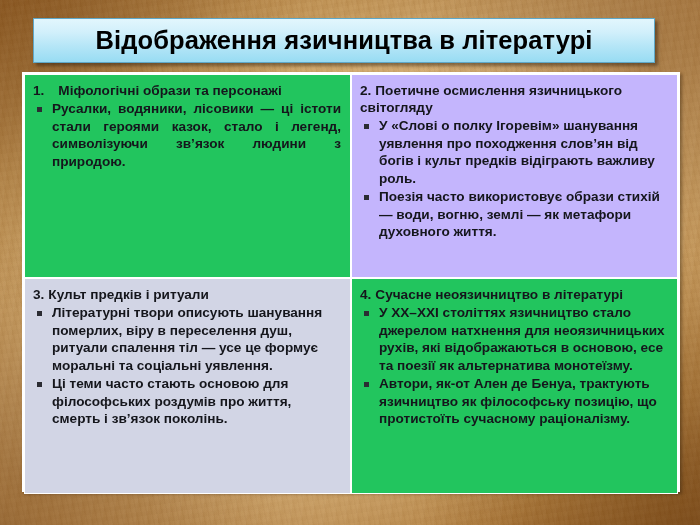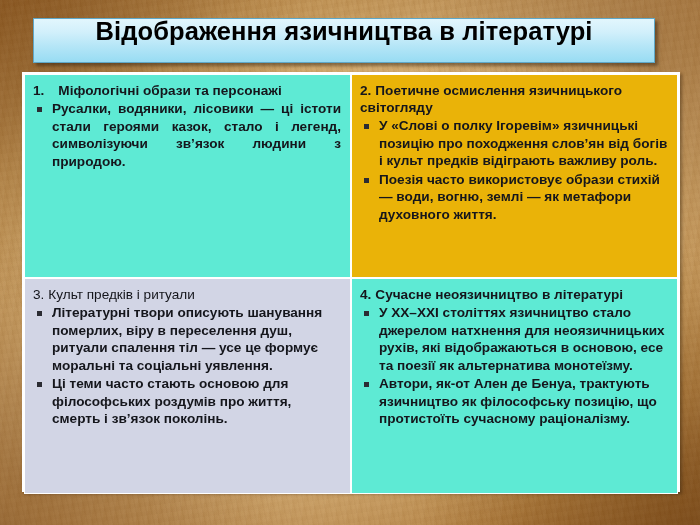--- a/index.html
+++ b/index.html
@@ -66,20 +66,21 @@
 
   
   #title-box {
     position: absolute;
     left: 33px;
     top: 18px;
     width: 622px;
     height: 45px;
     box-sizing: border-box;
     display: flex;
+    align-items: center;
     justify-content: center;
     background: linear-gradient(to bottom, #e2f6fd 0%, #d2f0fb 30%, #b6e6f7 62%, #98dcf3 100%);
     border: 1px solid #5fa8c8;
     box-shadow: 3px 3px 3px rgba(40,25,8,0.45);
     z-index: 3;
   }
   #title-text {
     font-size: 25.5px;
     font-weight: bold;
     color: #000000;
@@ -103,32 +104,32 @@
     border: 2px solid #ffffff;
     box-shadow: 2px 2px 3px rgba(40,25,8,0.40);
     z-index: 2;
   }
   .cell {
     box-sizing: border-box;
     padding: 7px 9px 6px 8px;
     overflow: hidden;
     border: 1px solid #ffffff;
   }
-  .c-green    { background: #5eead4; }
-  .c-blue     { background: #eab308; }
+  .c-green    { background: #22c55e; }
+  .c-blue     { background: #c4b5fd; }
   .c-lavender { background: #d2d5e5; }
 
   .cell-heading {
     margin: 0 0 1px 0;
     font-size: 13.6px;
     line-height: 1.26;
     color: #15161c;
   }
   .cell-heading.bold { font-weight: bold; }
-  .cell-heading.thin { font-weight: normal; }
+  .cell-heading.thin { font-weight: bold; }
   .heading-num { margin-right: 4px; }
   .heading-num.wide { margin-right: 14px; }
 
   ul.bullets {
     margin: 0;
     padding: 0;
     list-style: none;
   }
   ul.bullets > li {
     position: relative;
@@ -168,21 +169,21 @@
       <ul class="bullets">
         <li class="justify">Русалки, водяники, лісовики — ці істоти стали героями казок, стало і легенд, символізуючи зв’язок людини з природою.</li>
       </ul>
     </div>
 
     <div class="cell c-blue">
       <p class="cell-heading bold">
         <span class="heading-num">2.</span><span>Поетичне осмислення язичницького світогляду</span>
       </p>
       <ul class="bullets">
-        <li>У «Слові о полку Ігоревім» язичницькі позицію про походження слов’ян від богів і культ предків відіграють важливу роль.</li>
+        <li>У «Слові о полку Ігоревім» шанування уявлення про походження слов’ян від богів і культ предків відіграють важливу роль.</li>
         <li>Поезія часто використовує образи стихій — води, вогню, землі — як метафори духовного життя.</li>
       </ul>
     </div>
 
     <div class="cell c-lavender">
       <p class="cell-heading thin">
         <span class="heading-num">3.</span><span>Культ предків і ритуали</span>
       </p>
       <ul class="bullets">
         <li>Літературні твори описують шанування померлих, віру в переселення душ, ритуали спалення тіл — усе це формує моральні та соціальні уявлення.</li>

